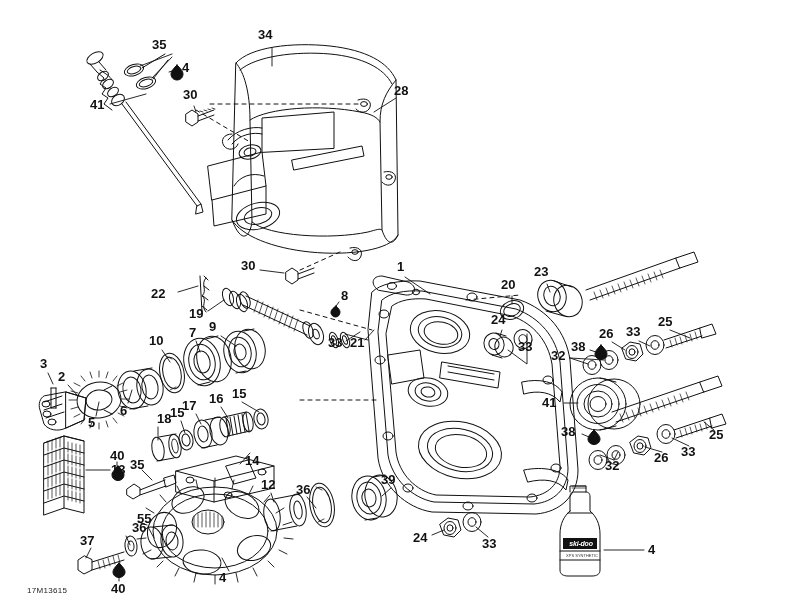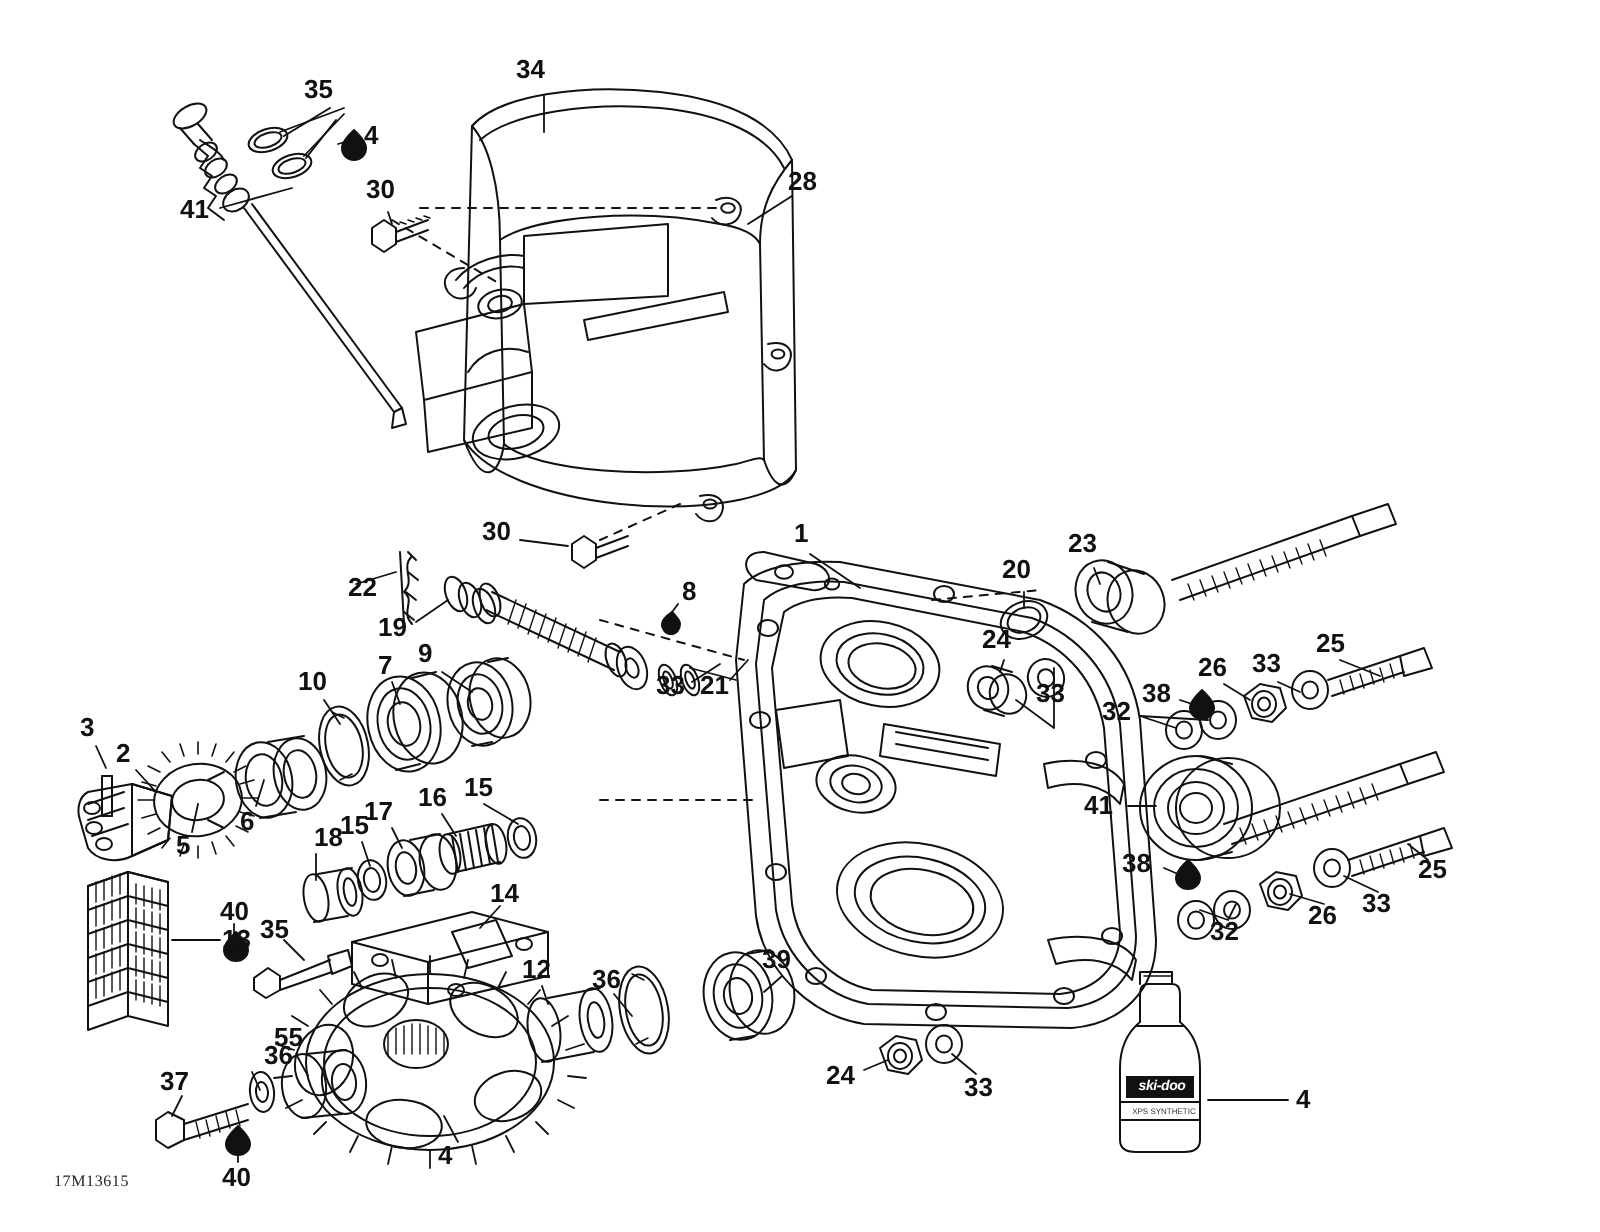--- a/index.html
+++ b/index.html
@@ -3,21 +3,21 @@
 <meta charset="utf-8">
 <style>
   html,body{margin:0;padding:0;background:#ffffff;}
   body{width:800px;height:616px;overflow:hidden;
        font-family:"Liberation Sans", sans-serif;}
   #sheet{position:relative;width:800px;height:616px;background:#fff;}
   svg{position:absolute;left:0;top:0;}
   .lbl{position:absolute;font-family:"Liberation Sans",sans-serif;
        font-size:13px;font-weight:bold;color:#111;line-height:1;
        white-space:nowrap;}
-  .code{position:absolute;font-family:Liberation Serif, serif;
+  .code{position:absolute;font-family:Liberation Sans, sans-serif;
         font-size:8px;color:#222;letter-spacing:.3px;}
 </style>
 </head>
 <body>
 
 <div id="sheet">
 
 <svg width="800" height="616" viewBox="0 0 800 616">
   <defs>
     <g id="hatch"></g>
@@ -577,21 +577,21 @@
   </g>
 </svg>
 
 <div class="lbl" style="left:152px;top:38px">35</div>
 <div class="lbl" style="left:182px;top:61px">4</div>
 <div class="lbl" style="left:258px;top:28px">34</div>
 <div class="lbl" style="left:394px;top:84px">28</div>
 <div class="lbl" style="left:183px;top:88px">30</div>
 <div class="lbl" style="left:90px;top:98px">41</div>
 <div class="lbl" style="left:241px;top:259px">30</div>
-<div class="lbl" style="left:174px;top:287px">22</div>
+<div class="lbl" style="left:151px;top:287px">22</div>
 <div class="lbl" style="left:189px;top:307px">19</div>
 <div class="lbl" style="left:341px;top:289px">8</div>
 <div class="lbl" style="left:397px;top:260px">1</div>
 <div class="lbl" style="left:501px;top:278px">20</div>
 <div class="lbl" style="left:534px;top:265px">23</div>
 <div class="lbl" style="left:491px;top:313px">24</div>
 <div class="lbl" style="left:328px;top:336px">33</div>
 <div class="lbl" style="left:350px;top:336px">21</div>
 <div class="lbl" style="left:518px;top:340px">33</div>
 <div class="lbl" style="left:658px;top:315px">25</div>
@@ -610,21 +610,21 @@
 <div class="lbl" style="left:88px;top:416px">5</div>
 <div class="lbl" style="left:120px;top:404px">6</div>
 <div class="lbl" style="left:149px;top:334px">10</div>
 <div class="lbl" style="left:189px;top:326px">7</div>
 <div class="lbl" style="left:209px;top:320px">9</div>
 <div class="lbl" style="left:157px;top:412px">18</div>
 <div class="lbl" style="left:170px;top:406px">15</div>
 <div class="lbl" style="left:182px;top:399px">17</div>
 <div class="lbl" style="left:209px;top:392px">16</div>
 <div class="lbl" style="left:232px;top:387px">15</div>
-<div class="lbl" style="left:245px;top:440px">14</div>
+<div class="lbl" style="left:245px;top:454px">14</div>
 <div class="lbl" style="left:111px;top:463px">13</div>
 <div class="lbl" style="left:110px;top:449px">40</div>
 <div class="lbl" style="left:130px;top:458px">35</div>
 <div class="lbl" style="left:261px;top:478px">12</div>
 <div class="lbl" style="left:296px;top:483px">36</div>
 <div class="lbl" style="left:381px;top:473px">39</div>
 <div class="lbl" style="left:219px;top:571px">4</div>
 <div class="lbl" style="left:137px;top:512px">55</div>
 <div class="lbl" style="left:132px;top:521px">36</div>
 <div class="lbl" style="left:80px;top:534px">37</div>

